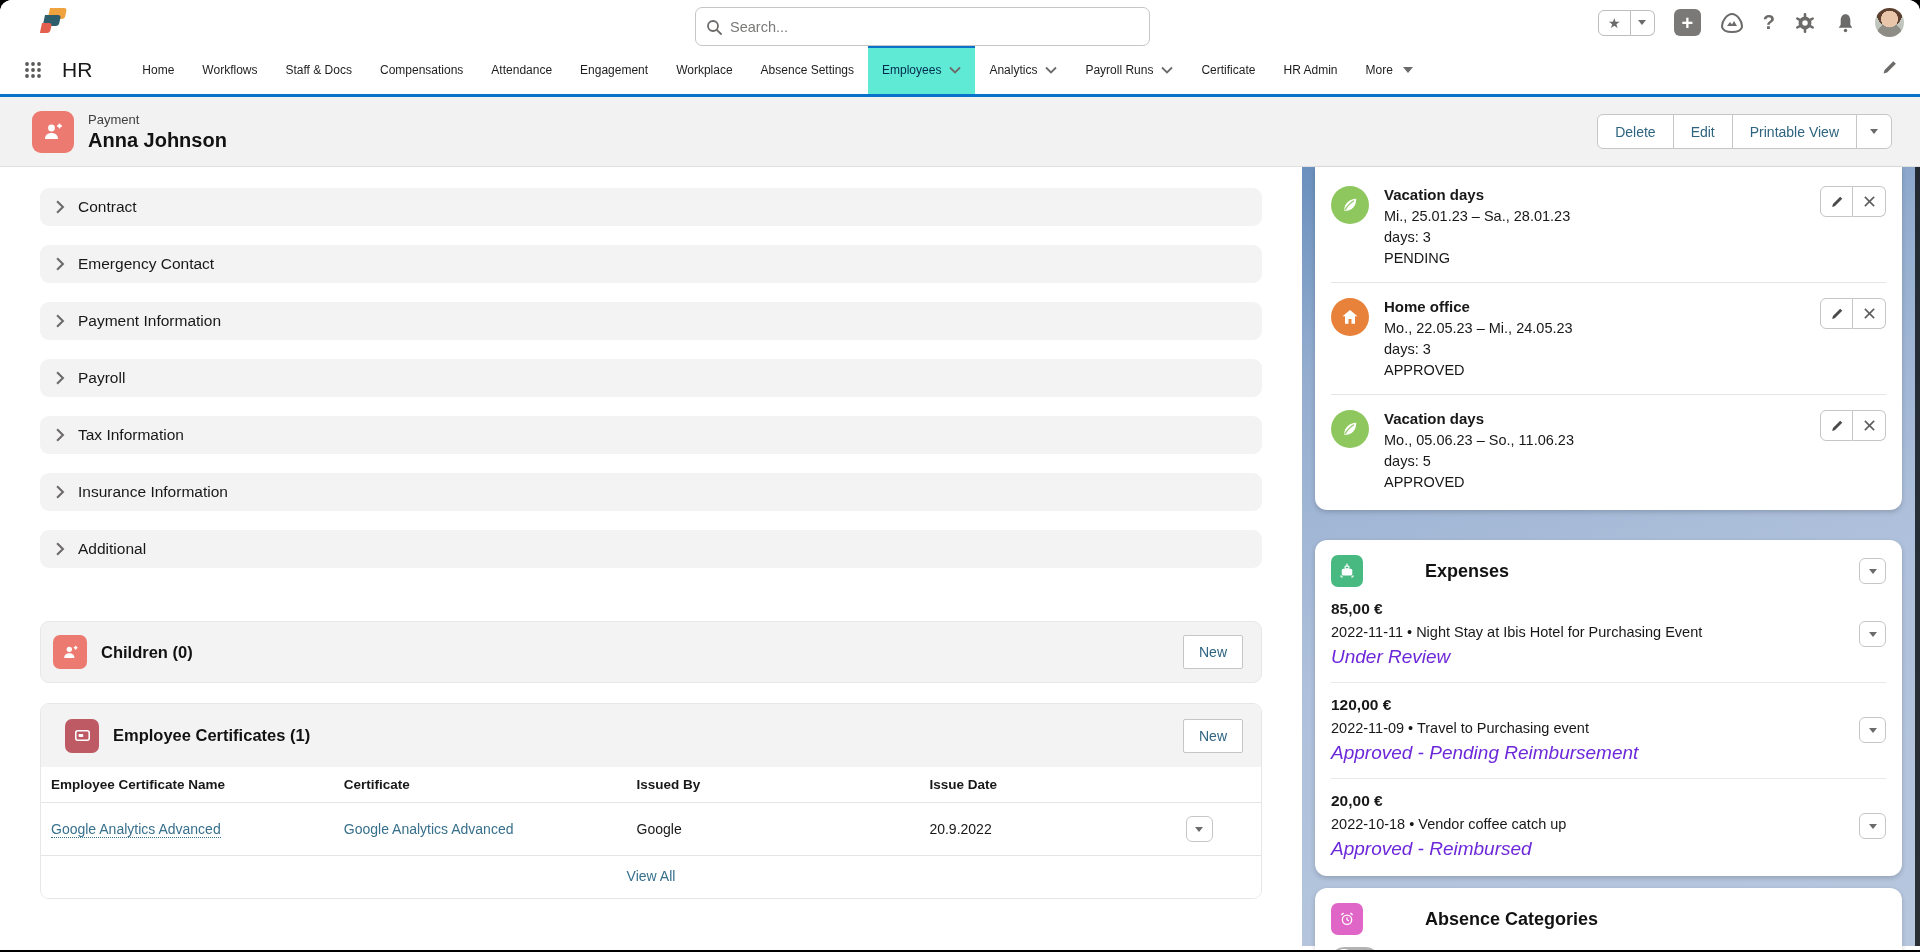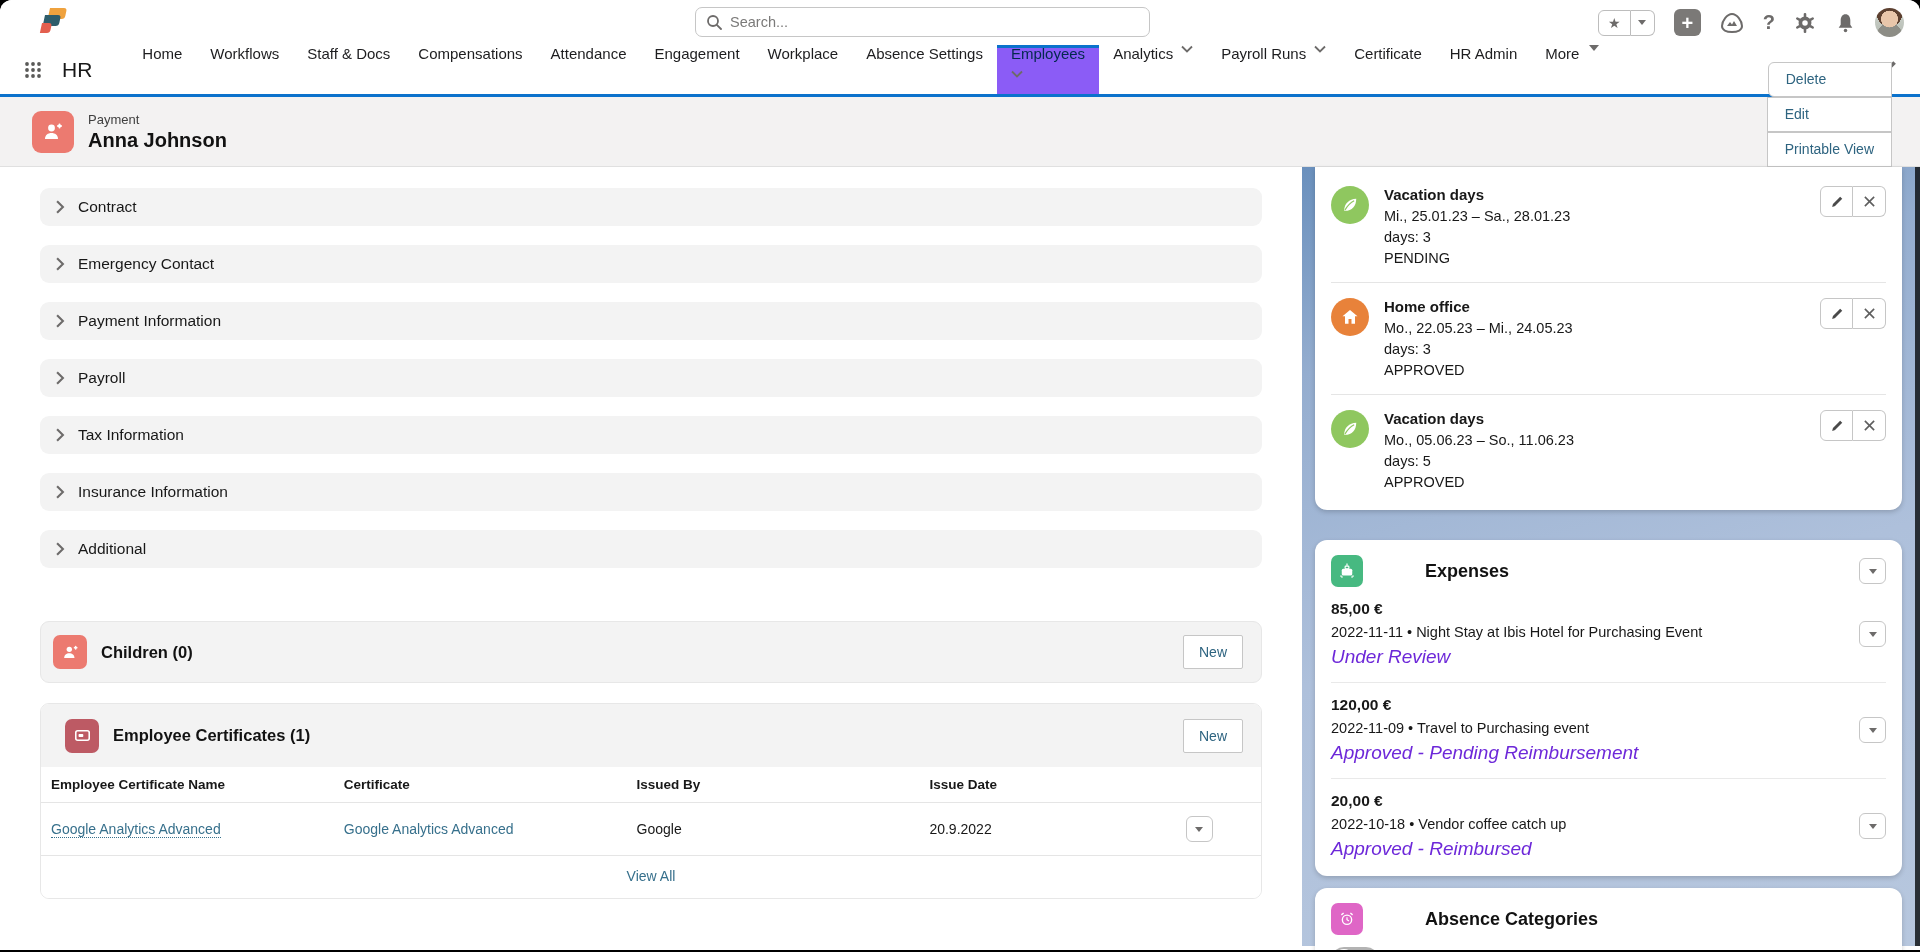--- a/index.html
+++ b/index.html
@@ -2,21 +2,21 @@
 <html><head>
 <meta charset="utf-8">
 <style>
   * { margin:0; padding:0; box-sizing:border-box; }
   html,body { width:1920px; height:952px; background:#000; font-family:"Liberation Sans", sans-serif; overflow:hidden; }
   .window { position:relative; width:1920px; height:950px; background:#fff; border-radius:12px 12px 0 0; overflow:hidden; }
 
   
   .utilbar { position:relative; height:45px; background:#fff; display:flex; align-items:center; padding:0 16px; }
   .logo { margin-left:20px; }
-  .searchbox { position:absolute; left:695px; top:7px; width:455px; height:30px; border:1px solid #c6c6c6; border-radius:7px; display:flex; align-items:center; padding:0 10px; background:#fff; }
+  .searchbox { position:absolute; left:695px; top:7px; width:455px; height:39px; border:1px solid #c6c6c6; border-radius:7px; display:flex; align-items:center; padding:0 10px; background:#fff; }
   .searchbox input { border:none; outline:none; flex:1; font-size:14.5px; color:#181818; margin-left:8px; font-family:"Liberation Sans",sans-serif; }
   .searchbox input::placeholder { color:#7b7a79; }
   .util-icons { margin-left:auto; display:flex; align-items:center; gap:19px; }
   .fav-group { display:flex; }
   .fav-btn { width:33px; height:26px; border:1px solid #bdbdbd; border-radius:6px 0 0 6px; background:#fff; display:flex; align-items:center; justify-content:center; color:#6d6b6a; font-size:14px; cursor:pointer; }
   .fav-caret { width:24px; height:26px; border:1px solid #bdbdbd; border-left:none; border-radius:0 6px 6px 0; background:#fff; display:flex; align-items:center; justify-content:center; cursor:pointer; }
   .caret-down { width:0; height:0; border-left:4.5px solid transparent; border-right:4.5px solid transparent; border-top:5.5px solid #6d6b6a; }
   .plus-btn { width:27px; height:27px; background:#7b7977; border-radius:6px; color:#fff; font-size:20px; font-weight:700; display:flex; align-items:center; justify-content:center; line-height:1; cursor:pointer; }
   .uicon { color:#6d6b6a; display:flex; align-items:center; cursor:pointer; }
   .help-q { font-size:20px; font-weight:700; color:#6d6b6a; }
@@ -24,33 +24,33 @@
      radial-gradient(circle at 50% 38%, #e9c6aa 0 36%, transparent 37%),
      radial-gradient(circle at 50% 20%, #5d4030 0 46%, transparent 47%),
      radial-gradient(circle at 50% 95%, #8d8d86 0 40%, transparent 41%),
      linear-gradient(180deg,#cfd4cd,#b4bab2); cursor:pointer; }
 
   
   .navbar { height:52px; background:#fff; border-bottom:3px solid #0b72cc; display:flex; align-items:stretch; padding:0 0 0 24px; }
   .waffle { align-self:center; margin-right:20px; cursor:pointer; display:flex; }
   .appname { align-self:center; font-size:21px; color:#181818; margin-right:36px; }
   .tabs { display:flex; align-items:stretch; }
-  .tab { display:flex; align-items:flex-start; gap:8px; padding:0 14px; font-size:15px; color:#1d1d1f; cursor:pointer; white-space:nowrap; }
-  .tab.active { background:#8b5cf6; box-shadow:inset 0 3px 0 #0b72cc; color:#03294d;flex-direction:column; }
+  .tab { display:flex; align-items:center; gap:8px; padding:0 14px; font-size:12px; color:#1d1d1f; cursor:pointer; white-space:nowrap; }
+  .tab.active { background:#5eead4; box-shadow:inset 0 3px 0 #0b72cc; color:#03294d; }
   .chev-down { width:12px; height:8px; }
   .caret-filled { width:0; height:0; border-left:5px solid transparent; border-right:5px solid transparent; border-top:6px solid #6d6b6a; margin-left:2px; }
   .nav-pencil { margin-left:auto; align-self:center; margin-right:22px; cursor:pointer; }
 
   
   .rec-header { height:70px; background:#f3f2f2; border-bottom:1px solid #e0e0e0; display:flex; align-items:center; padding:0 28px 0 32px; }
   .rec-icon { width:42px; height:42px; border-radius:9px; background:#ec7a70; display:flex; align-items:center; justify-content:center; }
   .rec-titles { margin-left:14px; }
   .rec-entity { font-size:13px; color:#3f3f3f; }
   .rec-name { font-size:20px; font-weight:700; color:#121212; margin-top:2px; }
-  .btn-group { margin-left:auto; display:flex;flex-direction:column; }
+  .btn-group { margin-left:auto; display:flex; }
   .btn { height:35px; background:#fff; border:1px solid #c6c6c6; color:#2e6480; font-size:14px; padding:0 17px; cursor:pointer; margin-left:-1px; display:flex; align-items:center; font-family:"Liberation Sans",sans-serif; }
   .btn.first { border-radius:6px 0 0 6px; margin-left:0; }
   .btn.caret-btn { border-radius:0 6px 6px 0; padding:0 13px; }
 
   
   .content { display:flex; height:779px; }
   .left-pane { width:1302px; background:#fff; padding:21px 40px 0 40px; }
   .accordion { height:38px; background:#f3f3f3; border-radius:9px; display:flex; align-items:center; padding:0 14px; margin-bottom:19px; cursor:pointer; }
   .acc-label { font-size:15.5px; color:#181818; margin-left:12px; font-weight:500; }
 

